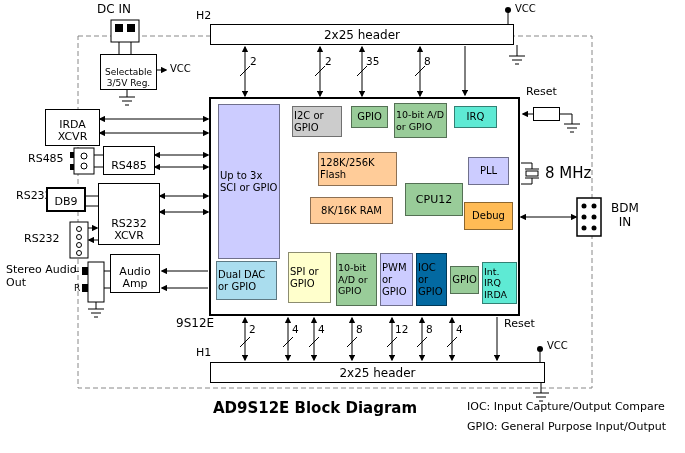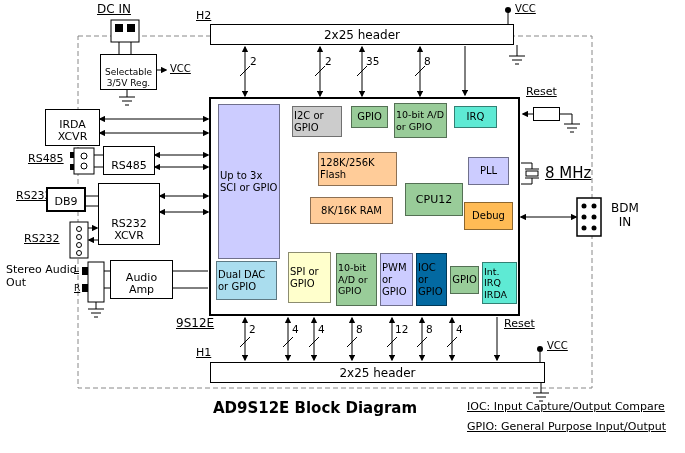--- a/index.html
+++ b/index.html
@@ -1,19 +1,19 @@
 <!DOCTYPE html>
 <html><head>
 <meta charset="utf-8">
 <style>
   html,body{margin:0;padding:0;background:#fff;}
   .stage{position:relative;width:685px;height:453px;background:#fff;overflow:hidden;
          font-family:"DejaVu Sans",sans-serif;color:#000;}
   .stage svg{position:absolute;left:0;top:0;}
-  .lbl{position:absolute;font-size:11px;line-height:1.15;white-space:nowrap;text-decoration:underline;}
+  .lbl{position:absolute;font-size:11px;line-height:1.15;white-space:nowrap;}
   .lblw{position:absolute;font-size:11px;line-height:1.2;}
   .box{position:absolute;background:#fff;border:1px solid #000;display:flex;align-items:flex-end;
        justify-content:center;text-align:center;font-size:11px;line-height:1.15;box-sizing:border-box;padding:1px;}
   .cb{position:absolute;border:1px solid rgba(0,0,0,0.45);display:flex;align-items:center;justify-content:center;
       text-align:left;font-size:10px;line-height:1.2;box-sizing:border-box;padding:1px;}
   .busnum{position:absolute;font-size:10.5px;}
   .title{position:absolute;font-weight:bold;font-size:15px;text-align:center;}
   .lav{background:#ccccff}.gry{background:#cccccc}.grn{background:#99cc99}.pnk{background:#5eead4}
   .pch{background:#ffcc99}.org{background:#ffbb55}.blu{background:#aaddee}.crm{background:#ffffcc}.yel{background:#0369a1}
 </style>
@@ -212,21 +212,21 @@
   <div class="box" style="left:46px;top:187px;width:40px;height:25px;border-width:2px">
     <span>DB9</span>
   </div>
   <div class="box" style="left:98px;top:183px;width:62px;height:62px">
     <span>RS232 XCVR</span>
   </div>
   <div class="lbl" style="left:24px;top:233px">RS232</div>
   <div class="lblw" style="left:6px;top:263px;width:72px">Stereo Audio Out</div>
   <div class="lbl" style="left:74px;top:264px;font-size:9px">L</div>
   <div class="lbl" style="left:74px;top:283px;font-size:9px">R</div>
-  <div class="box" style="left:110px;top:260px;width:63px;height:39px">
+  <div class="box" style="left:110px;top:254px;width:50px;height:39px">
     <span>Audio Amp</span>
   </div>
 
   <div class="box" style="left:209px;top:97px;width:311px;height:219px;border-width:2px"></div>
   <div class="cb lav" style="left:218px;top:104px;width:62px;height:155px">
     <span>Up to 3x SCI or GPIO</span>
   </div>
   <div class="cb gry" style="left:292px;top:106px;width:50px;height:31px">
     <span>I2C or GPIO</span>
   </div>

